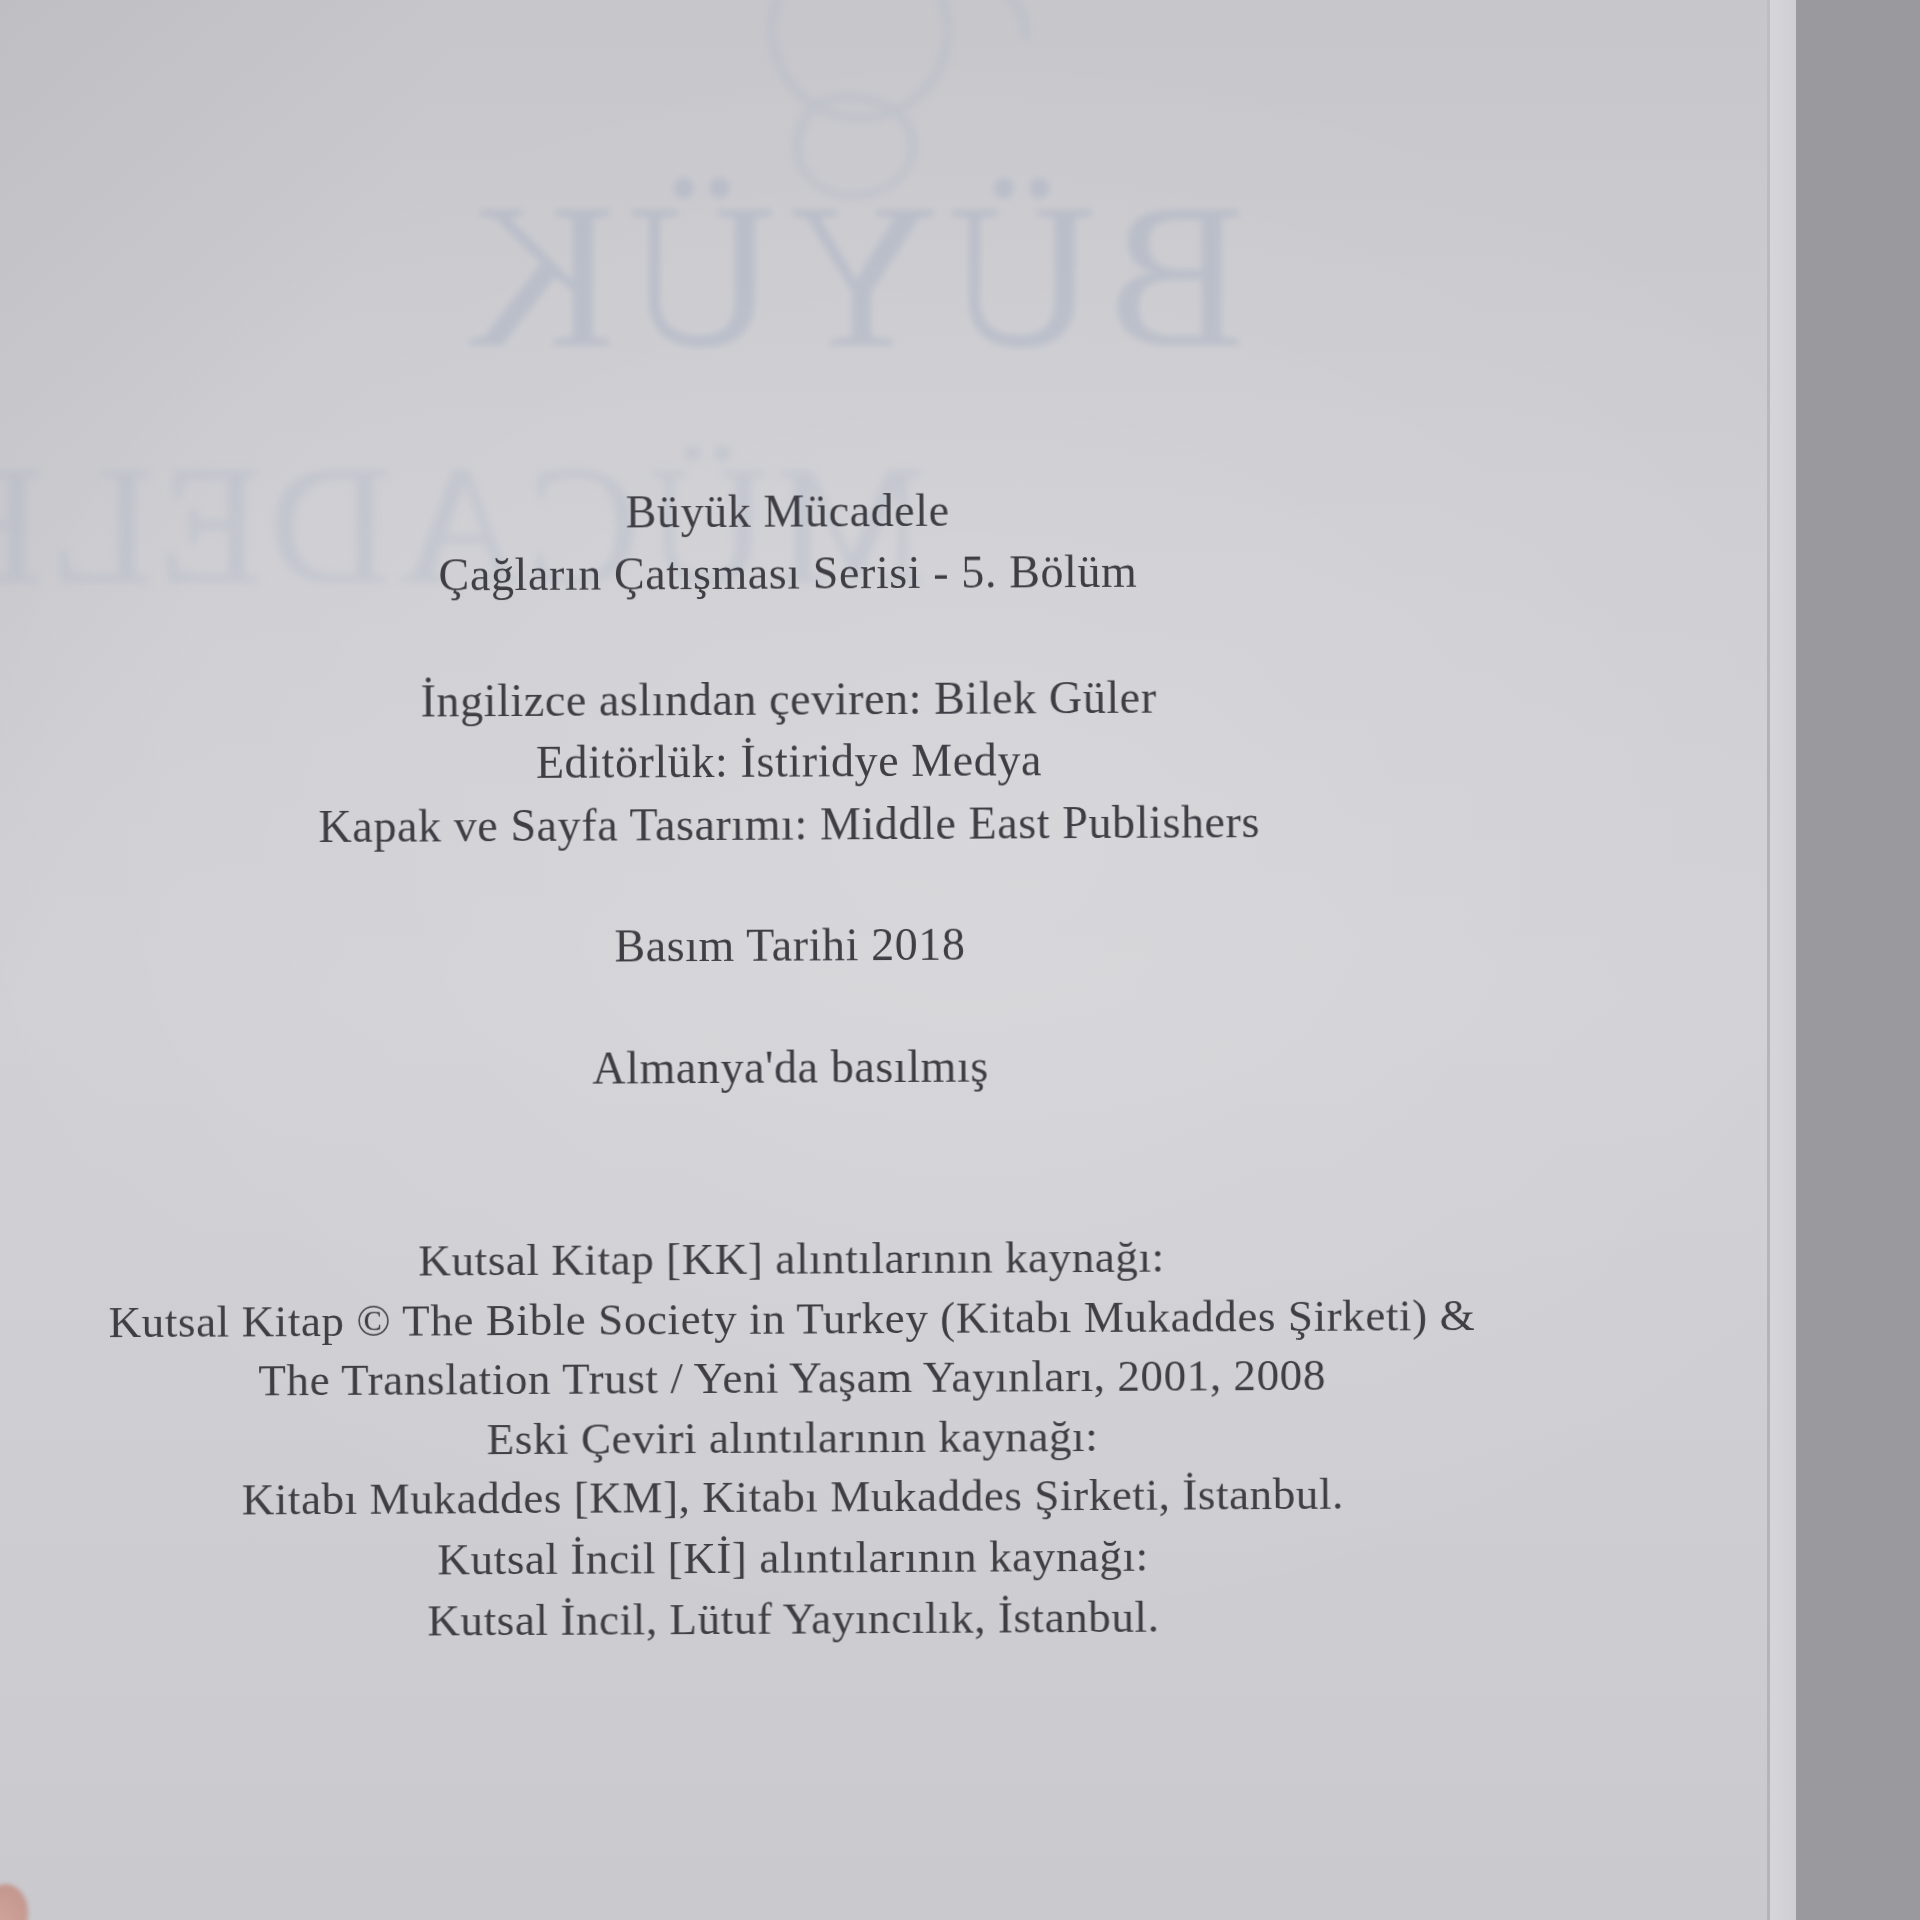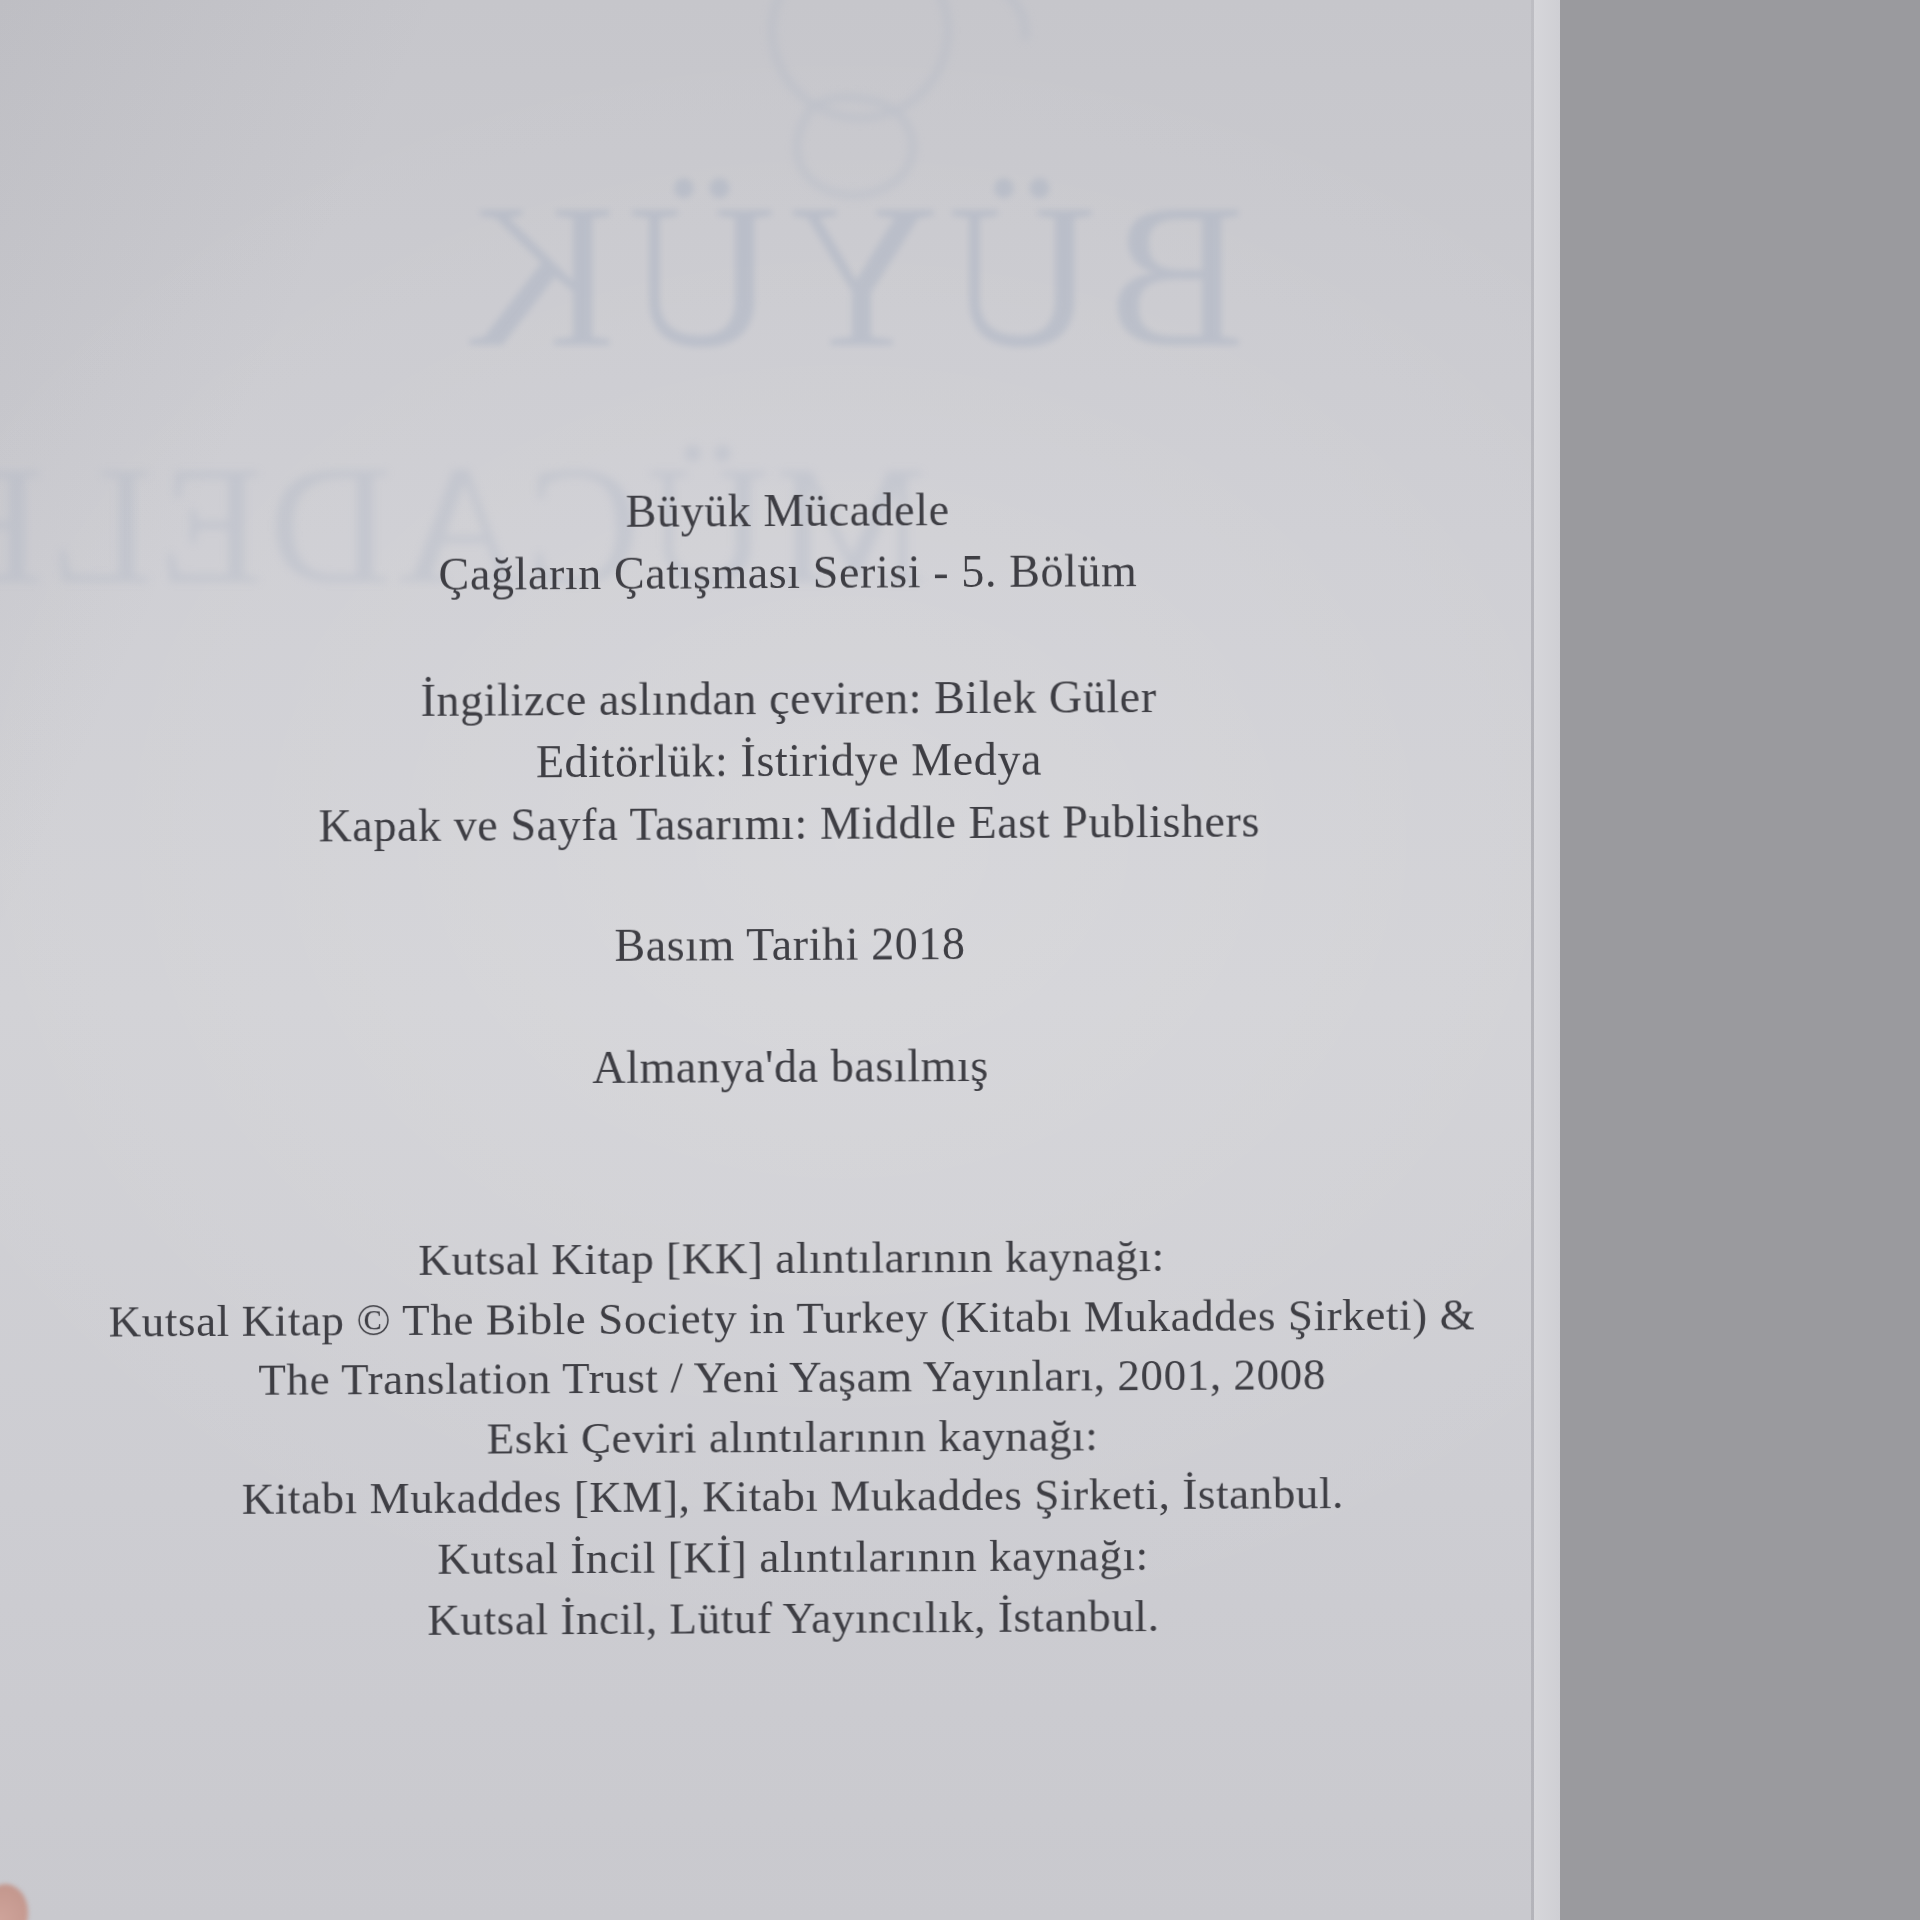--- a/index.html
+++ b/index.html
@@ -2,21 +2,21 @@
 <html><head>
 <meta charset="utf-8">
 <style>
   html, body {
     margin: 0;
     padding: 0;
     background: #9a9a9e;
   }
   #stage {
     position: relative;
-    width: 1560px;
+    width: 1796px;
     height: 1920px;
     overflow: hidden;
     font-family: "Liberation Serif", "DejaVu Serif", serif;
     background:
       radial-gradient(ellipse 1400px 1100px at 54% 44%, rgba(255,255,255,0.16), rgba(255,255,255,0) 75%),
       linear-gradient(115deg, rgba(120,120,128,0.10) 0%, rgba(120,120,128,0) 18%),
       linear-gradient(180deg, #c6c6cb 0%, #cdcdd2 28%, #d1d1d5 52%, #cdcdd2 78%, #c9c9ce 100%);
   }
 
   

